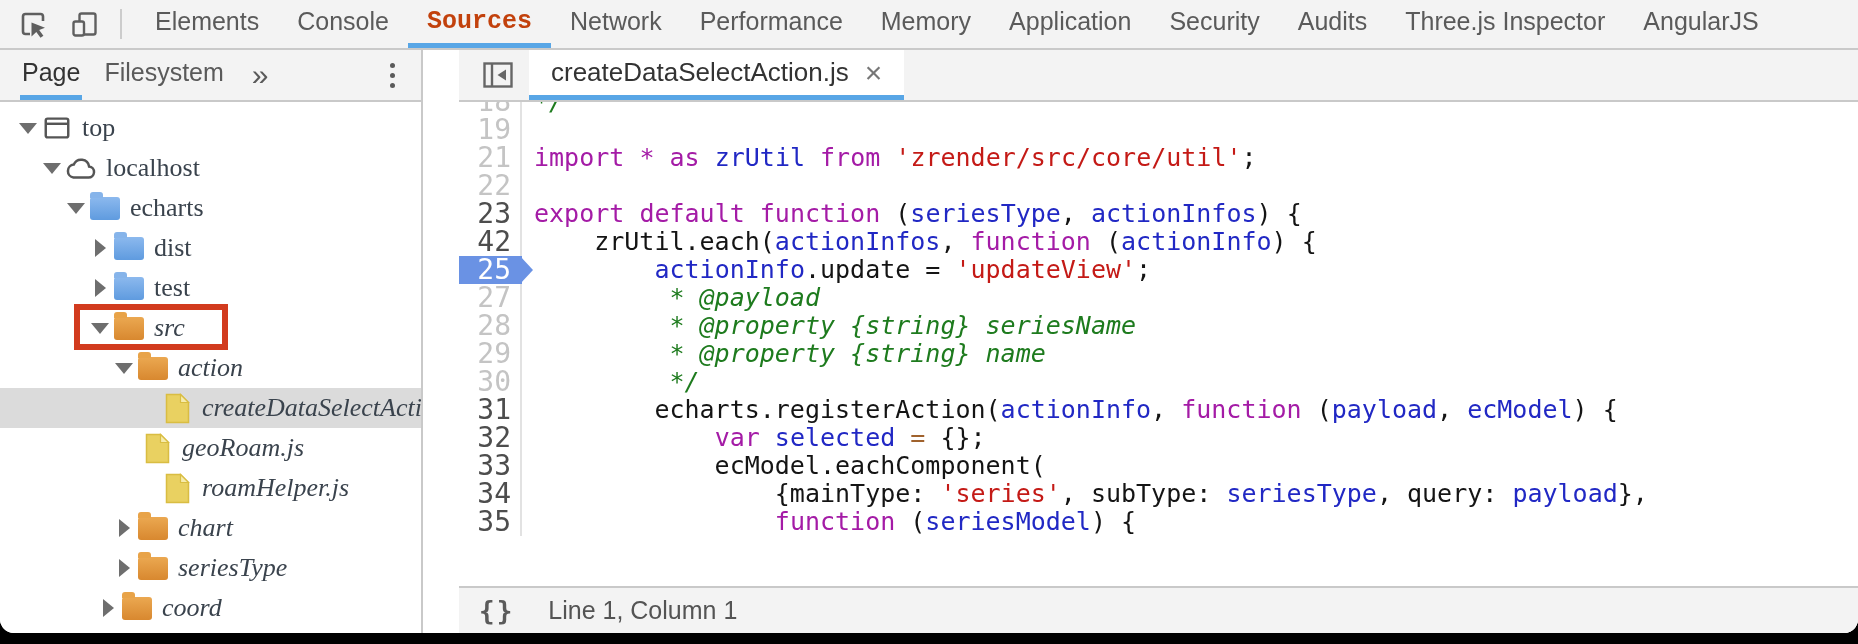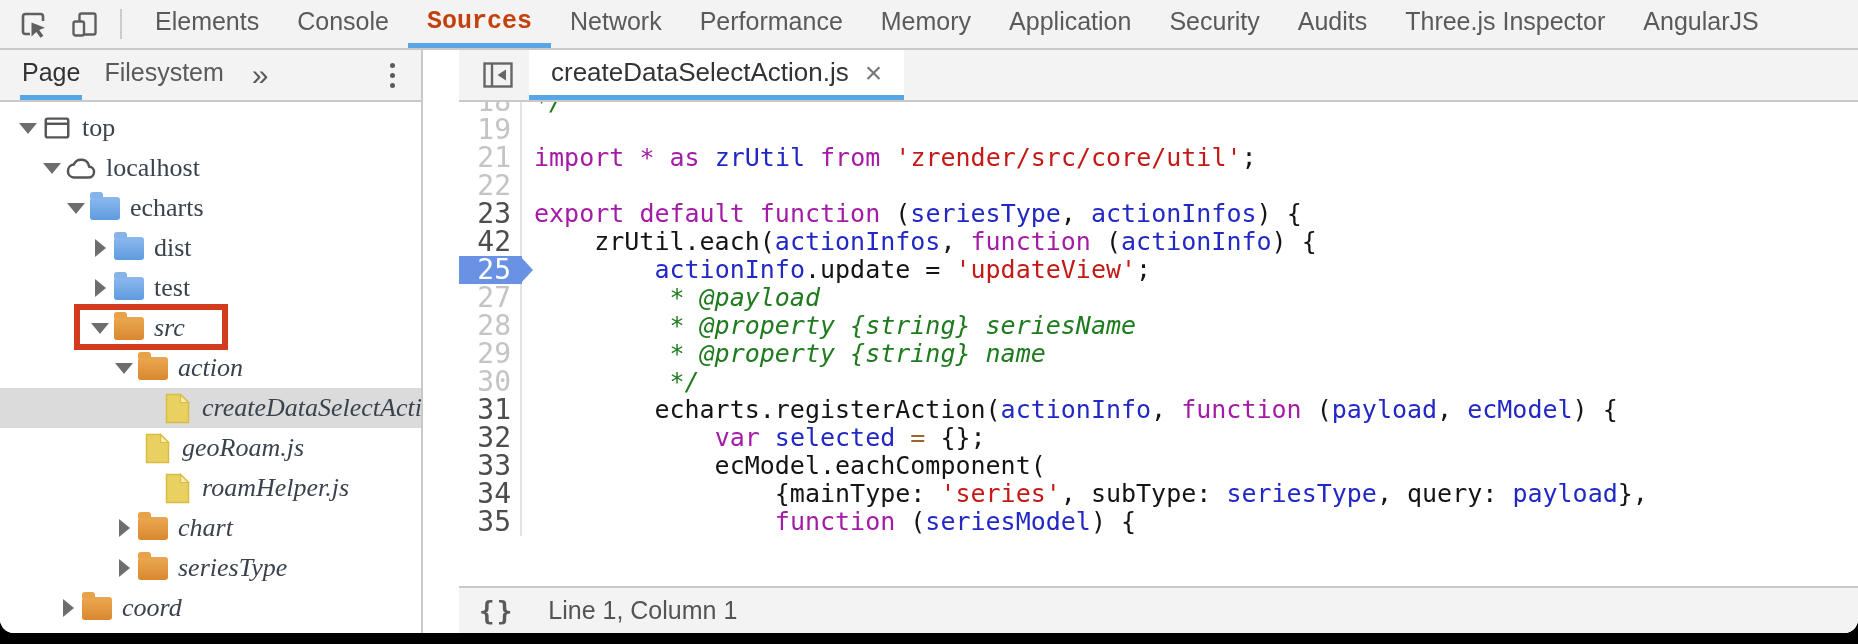--- a/index.html
+++ b/index.html
@@ -239,21 +239,21 @@
           </div>
           <div class="trow" style="padding-left: 112px;">
             <span class="arr">
               <i class="arr-closed"></i>
             </span>
             <span class="ticon">
               <div class="folder orange"></div>
             </span>
             <span class="tlabel it">seriesType</span>
           </div>
-          <div class="trow" style="padding-left: 56px;">
+          <div class="trow" style="padding-left: 96px;">
             <span class="arr">
               <i class="arr-closed"></i>
             </span>
             <span class="ticon">
               <div class="folder orange"></div>
             </span>
             <span class="tlabel it">coord</span>
           </div>
         </div>
       <div class="red-box" style="top: 254px; left: 74px;"></div>

